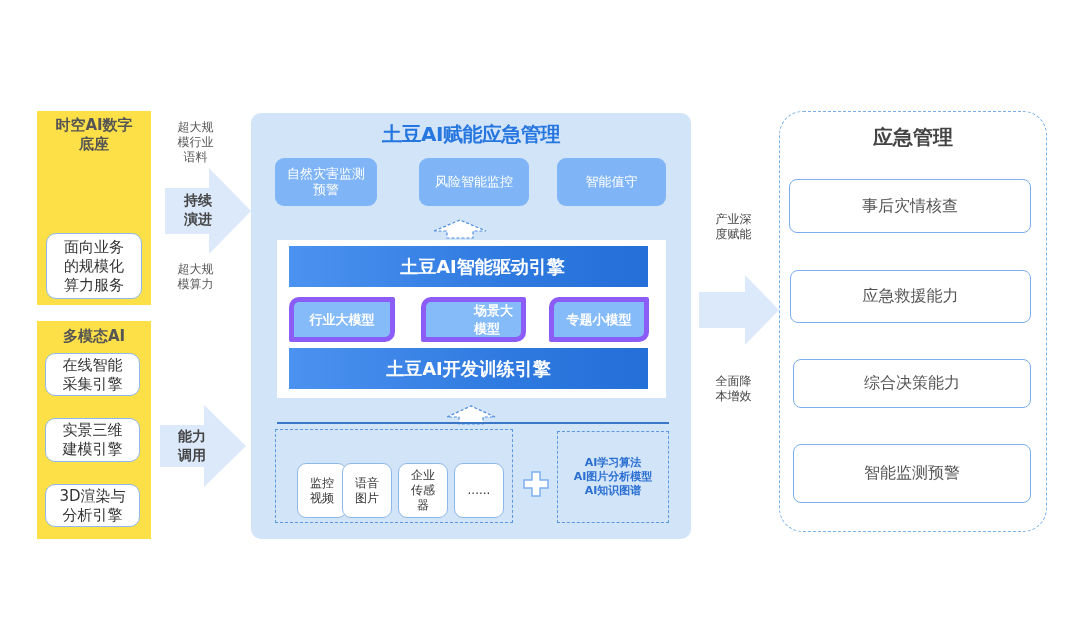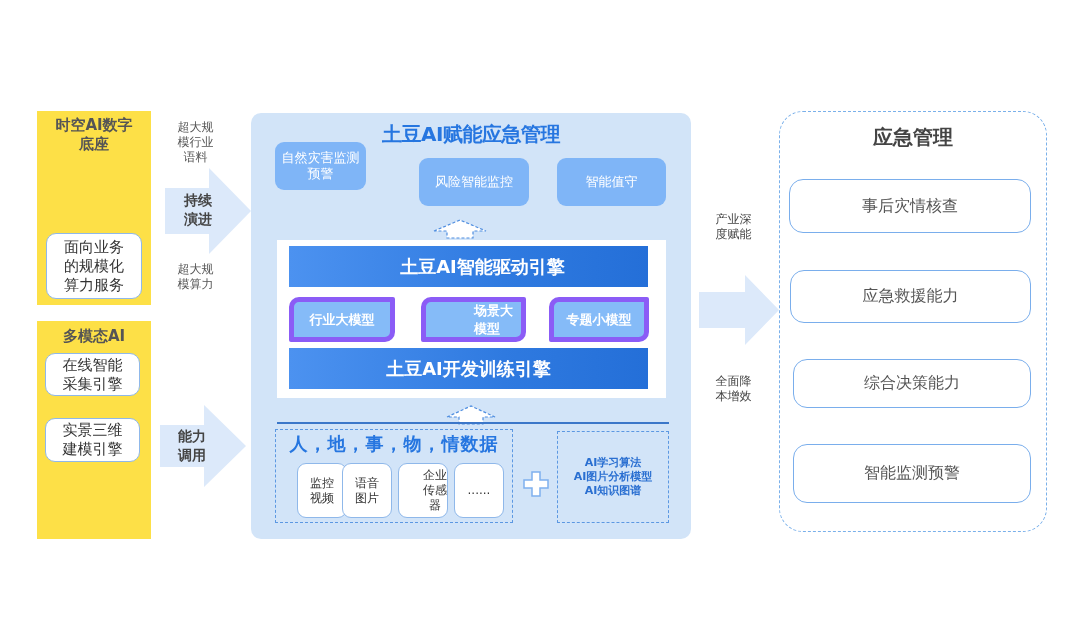--- a/index.html
+++ b/index.html
@@ -27,21 +27,21 @@
 
   .data-box { position: absolute; left: 275px; top: 429px; width: 238px; height: 94px; border: 1.5px dashed #5c98e2; }
   .data-title { position: absolute; left: 0; width: 100%; top: 2px; text-align: center; font-size: 18px; font-weight: bold; color: #2676e0; letter-spacing: 1px; }
   .data-card { position: absolute; top: 33px; width: 50px; height: 55px; background: #fff; border: 1.5px solid #8fb8ea; border-radius: 9px; display: flex; align-items: center; justify-content: center; text-align: center; font-size: 12px; line-height: 15px; color: #333; }
 
   .algo-box { position: absolute; left: 557px; top: 431px; width: 112px; height: 92px; border: 1.5px dashed #5c98e2; display: flex; flex-direction: column; align-items: center; justify-content: center; font-size: 11px; font-weight: bold; color: #2a6fd1; line-height: 14px; }
 
   
   .right-panel { position: absolute; left: 779px; top: 111px; width: 268px; height: 421px; border: 1.8px dashed #7ab0ea; border-radius: 24px; }
   .right-title { position: absolute; left: 0; width: 100%; top: 12px; text-align: center; font-size: 20px; font-weight: bold; color: #444; }
-  .right-card { position: absolute; background: #fff; border: 1.5px solid #7aaeec; border-radius: 14px; display: flex; align-items: center; justify-content: center; font-size: 16px; color: #555; }
+  .right-card { position: absolute; background: #fff; border: 1.5px solid #7aaeec; border-radius: 8px; display: flex; align-items: center; justify-content: center; font-size: 16px; color: #555; }
 </style>
 </head>
 <body>
 
 <div class="abs left-panel" style="left:37px; top:111px; width:114px; height:194px;">
   <div class="panel-title" style="top:5px;">
     <div>时空AI数字</div>
     <div>底座</div>
   </div>
   <div class="left-card" style="left:9px; top:122px; width:96px; height:66px;">
@@ -58,20 +58,26 @@
   <div class="left-card" style="left:8px; top:97px; width:95px; height:44px;">
     <div>
       <div>实景三维</div>
       <div>建模引擎</div>
     </div>
   </div>
   <div class="left-card" style="left:8px; top:32px; width:95px; height:43px;">
     <div>
       <div>在线智能</div>
       <div>采集引擎</div>
+    </div>
+  </div>
+  <div class="left-card" style="left:8px; top:163px; width:95px; height:43px;">
+    <div>
+      <div>3D渲染与</div>
+      <div>分析引擎</div>
     </div>
   </div>
 </div>
 
 <div class="side-label" style="left:168px; top:120px; width:55px;">
   <div>超大规</div>
   <div>模行业</div>
   <div>语料</div>
 </div>
 <svg class="abs" style="left:165px; top:168px;" width="88" height="86" viewBox="0 0 88 86">
@@ -91,21 +97,21 @@
 </svg>
 <div class="arrow-label" style="left:167px; top:427px; width:50px;">
   <div>能力</div>
   <div>调用</div>
 </div>
 
 <div class="center-main">
   <div class="main-title">土豆AI赋能应急管理</div>
 </div>
 
-<div class="top-card" style="left:275px; top:142px; width:91px; height:48px;">
+<div class="top-card" style="left:275px; top:158px; width:102px; height:48px;">
   <div>
     <div>自然灾害监测</div>
     <div>预警</div>
   </div>
 </div>
 <div class="top-card" style="left:419px; top:158px; width:110px; height:48px;">
   <div>风险智能监控</div>
 </div>
 <div class="top-card" style="left:557px; top:158px; width:109px; height:48px;">
   <div>智能值守</div>
@@ -121,34 +127,33 @@
 <div class="model-card" style="left:421px; width:105px;padding-left:48px;">场景大模型</div>
 <div class="model-card" style="left:549px; width:100px;">专题小模型</div>
 <div class="engine-bar" style="top:348px;">土豆AI开发训练引擎</div>
 
 <svg class="abs" style="left:443px; top:403px;" width="56" height="22" viewBox="0 0 56 22">
   <polygon points="4,14 28,3 52,14 40,14 40,21 16,21 16,14" fill="#ffffff" stroke="#4f8ee0" stroke-width="1.2" stroke-dasharray="3,2"></polygon>
 </svg>
 <div class="divider-line"></div>
 
 <div class="data-box">
-  <div class="data-title">人，地，事，物，情数据</div>
   <div class="data-card" style="left:21px;">
     <div>
       <div>监控</div>
       <div>视频</div>
     </div>
   </div>
   <div class="data-card" style="left:66px;">
     <div>
       <div>语音</div>
       <div>图片</div>
     </div>
   </div>
-  <div class="data-card" style="left:122px;justify-content:flex-end;">
+  <div class="data-card" style="left:122px;">
     <div>
       <div>企业</div>
       <div>传感</div>
       <div>器</div>
     </div>
   </div>
   <div class="data-card" style="left:178px;">
     <div>......</div>
   </div>
 </div>

